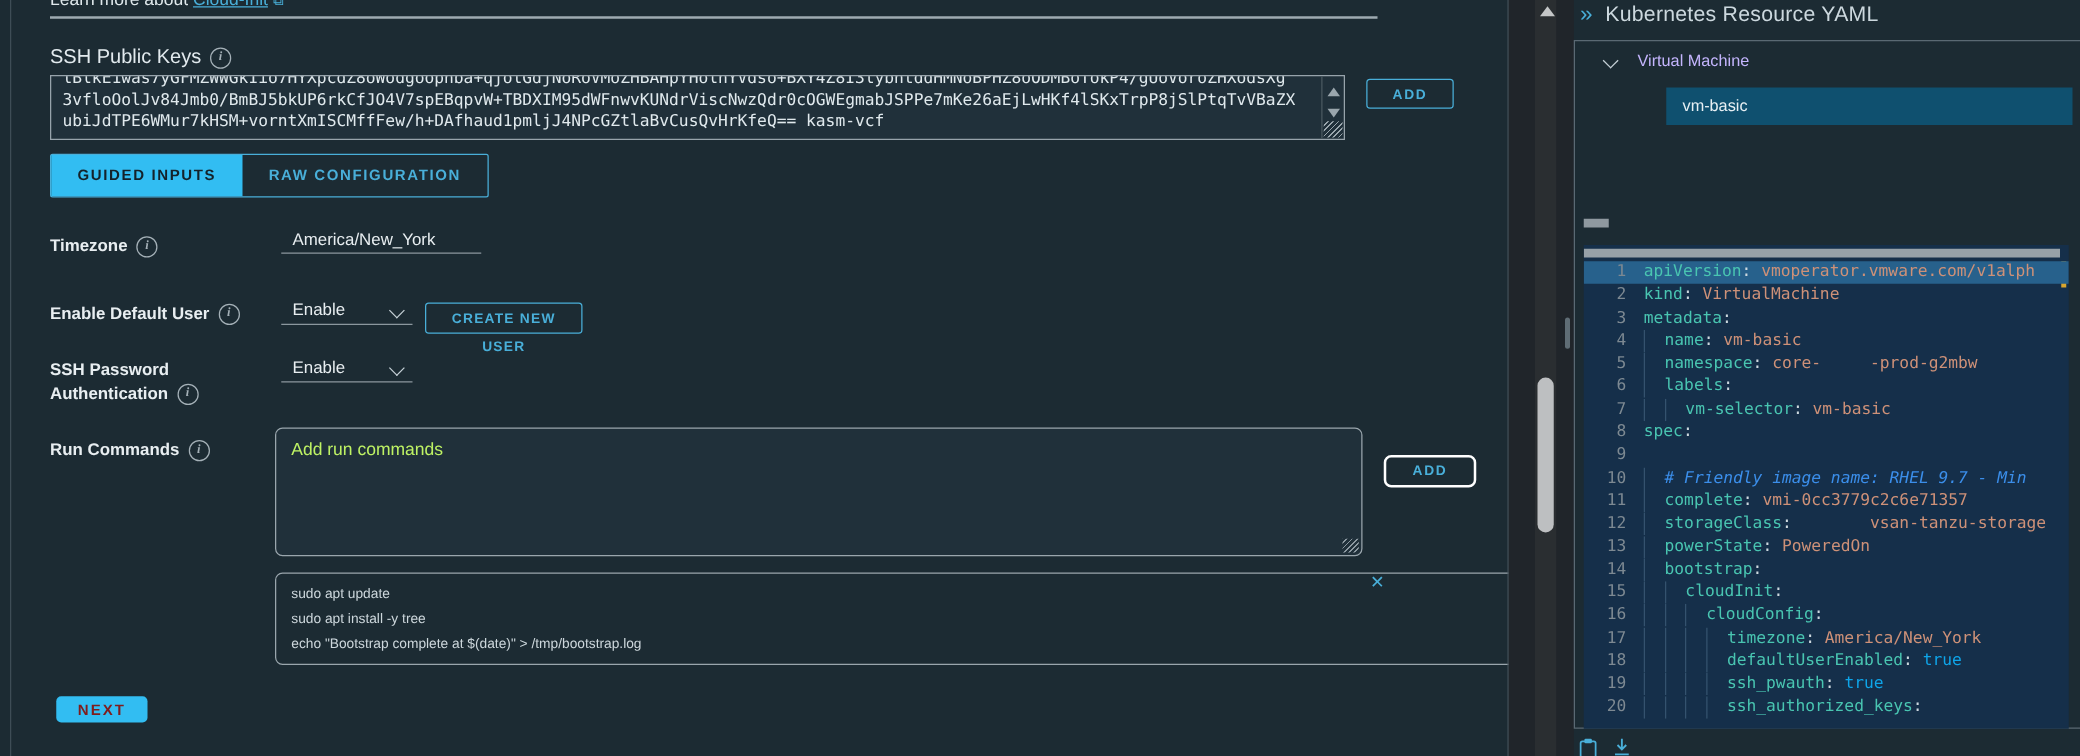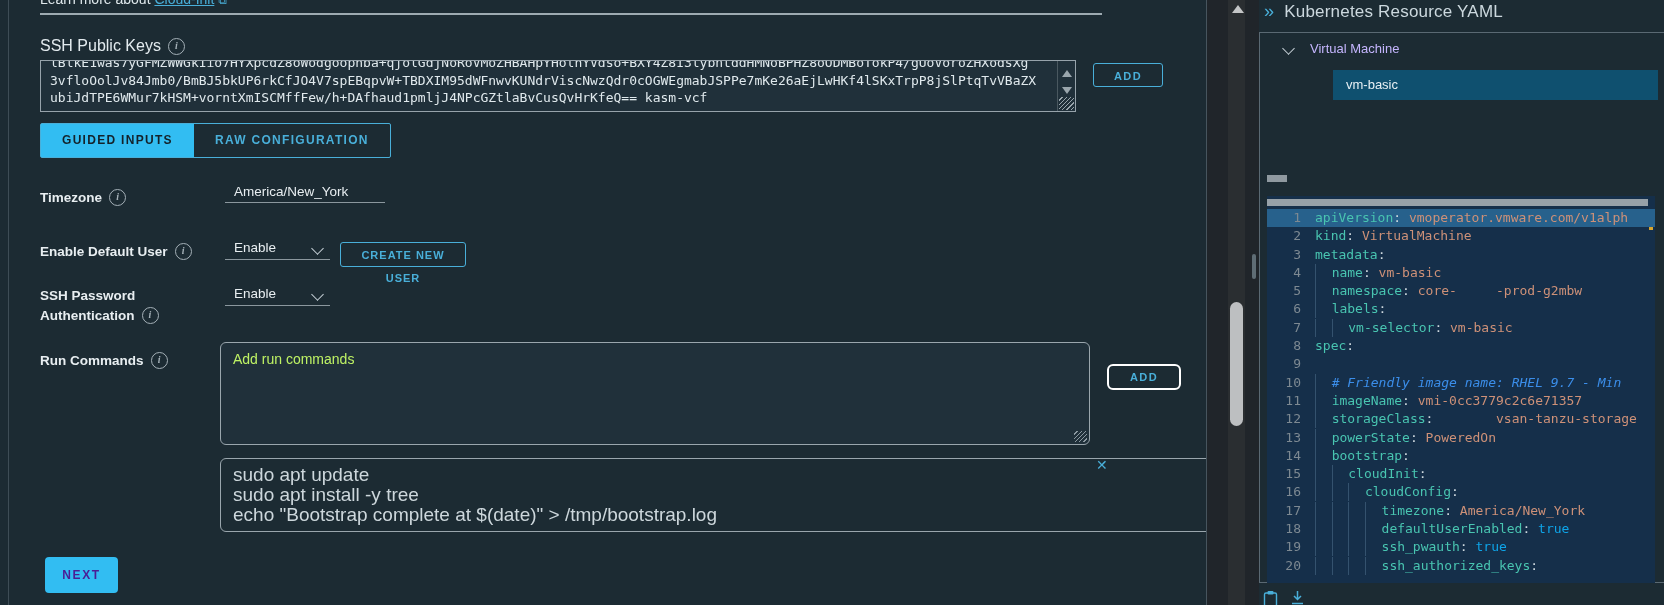--- a/index.html
+++ b/index.html
@@ -47,25 +47,25 @@
       font-size:13.5px;color:#e8eef1;padding:0 0 3px 9px;width:160px;}
   .select-ctl{position:absolute;left:225px;width:105px;box-sizing:border-box;border-bottom:1px solid #8b979e;
       font-size:13.5px;color:#e8eef1;padding:0 0 4px 9px;cursor:pointer;}
   .chev{position:absolute;right:8px;top:4px;width:8px;height:8px;border-right:1.5px solid #c6d1d7;
       border-bottom:1.5px solid #c6d1d7;transform:rotate(45deg);}
 
   .runcmd-box{position:absolute;left:220px;top:342px;width:870px;height:103px;border:1px solid #9aa6ad;
       border-radius:6px;box-sizing:border-box;background:#20303a;}
   .placeholder{position:absolute;left:12px;top:8px;font-size:14px;color:#bef264;}
   .cmd-box{position:absolute;left:220px;top:458px;width:1020px;height:74px;border:1px solid #9aa6ad;
-      border-radius:6px;box-sizing:border-box;padding:6px 12px;font-size:19px;line-height:20px;color:#cdd7dc;}
+      border-radius:6px;box-sizing:border-box;padding:6px 12px;font-size:11px;line-height:20px;color:#cdd7dc;}
   .cmd-close{position:absolute;left:1096px;top:457px;color:#49afd9;font-size:14px;cursor:pointer;}
 
-  .next-btn{position:absolute;left:45px;top:557px;width:73px;height:36px;background:#32bdf2;border:none;
-      border-radius:4px;color:#4c1d95;font-size:12px;font-weight:700;letter-spacing:1.6px;cursor:pointer;font-family:inherit;}
+  .next-btn{position:absolute;left:45px;top:557px;width:73px;height:21px;background:#32bdf2;border:none;
+      border-radius:4px;color:#7f1d1d;font-size:12px;font-weight:700;letter-spacing:1.6px;cursor:pointer;font-family:inherit;}
 
   
   .panel-divider{position:absolute;left:1206px;top:0;width:1px;height:605px;background:#47555e;}
   .scroll-region{position:absolute;left:1207px;top:0;width:52px;height:605px;background:#20252a;}
   .vtrack{position:absolute;left:21px;top:0;width:17px;height:605px;background:#2a2e31;}
   .vthumb{position:absolute;left:23px;top:302px;width:13px;height:124px;background:#bdbfc1;border-radius:7px;cursor:pointer;}
   .varrow{position:absolute;left:25px;top:5px;width:0;height:0;border-left:6px solid transparent;
       border-right:6px solid transparent;border-bottom:8px solid #c4c6c7;cursor:pointer;}
   .thin-thumb{position:absolute;left:45px;top:254px;width:4px;height:25px;background:#5f6d75;border-radius:2px;}
 
@@ -233,21 +233,21 @@
         </div>
         <div class="cl">
           <span class="ln">9</span>
         </div>
         <div class="cl">
           <span class="ln">10</span>
           <span class="cl-content"><span class="guide"></span><span class="tok-c"># Friendly image name: RHEL 9.7 - Min</span></span>
         </div>
         <div class="cl">
           <span class="ln">11</span>
-          <span class="cl-content"><span class="guide"></span><span class="tok-k">imageName</span><span class="tok-p">: </span><span class="tok-v">vmi-0cc3779c2c6e71357</span></span>
+          <span class="cl-content"><span class="guide"></span><span class="tok-k">complete</span><span class="tok-p">: </span><span class="tok-v">vmi-0cc3779c2c6e71357</span></span>
         </div>
         <div class="cl">
           <span class="ln">12</span>
           <span class="cl-content"><span class="guide"></span><span class="tok-k">storageClass</span><span class="tok-p">:        </span><span class="tok-v">vsan-tanzu-storage</span></span>
         </div>
         <div class="cl">
           <span class="ln">13</span>
           <span class="cl-content"><span class="guide"></span><span class="tok-k">powerState</span><span class="tok-p">: </span><span class="tok-v">PoweredOn</span></span>
         </div>
         <div class="cl">

